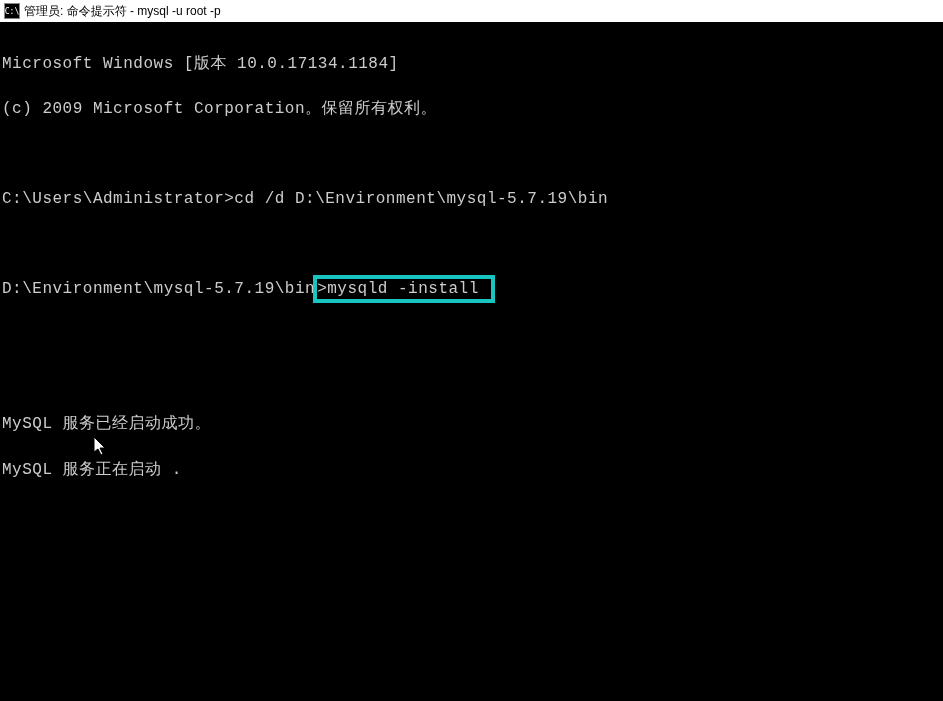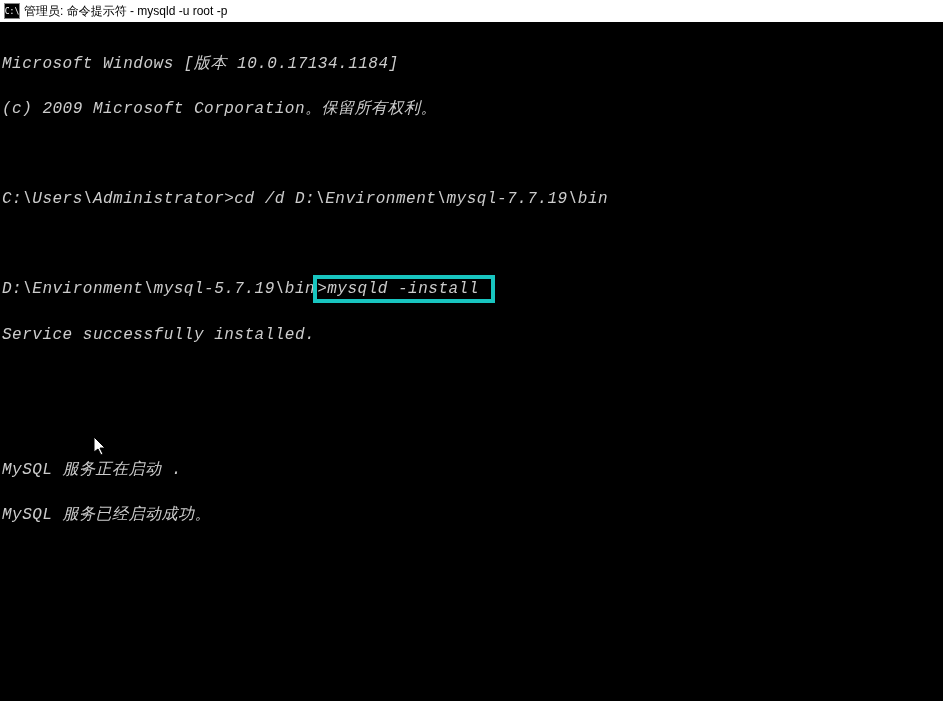--- a/index.html
+++ b/index.html
@@ -44,21 +44,20 @@
       font-size: 16px;
       line-height: 1.42;
       letter-spacing: 0.5px;
       white-space: pre;
       font-family: "NSimSun", "SimSun", Consolas, "Courier New", monospace;
       position: relative;
     }
     .line {
       white-space: pre-wrap;
       word-break: break-all;
-      font-style: italic;
     }
     .highlight-box {
       border: 4px solid #18c5c0;
       display: inline;
       padding: 1px 2px 1px 0;
       margin-left: -2px;
     }
     .hb1 { border-color: #18c5c0; text-align: right; }
     .cursor {
       position: absolute;
@@ -71,35 +70,34 @@
     }
     .blank {
       height: 22px;
     }
   </style>
 </head>
 <body>
 
 <div class="titlebar">
   <span class="titlebar-icon">C:\</span>
-  <span>管理员: 命令提示符 - mysqld  -u root -p</span>
+  <span>管理员: 命令提示符 - mysql  -u root -p</span>
 </div>
 
 <div class="terminal">
 <div class="line">Microsoft Windows [版本 10.0.17134.1184]</div>
 <div class="line">(c) 2009 Microsoft Corporation。保留所有权利。</div>
 <div class="blank"></div>
-<div class="line"><span>C:\Users\Administrator&gt;</span><span>cd /d D:\Environment\mysql-7.7.19\bin</span></div>
+<div class="line"><span>C:\Users\Administrator&gt;</span><span>cd /d D:\Environment\mysql-5.7.19\bin</span></div>
 <div class="blank"></div>
 <div class="line"><span>D:\Environment\mysql-5.7.19\bin</span><span class="highlight-box hb1">&gt;mysqld -install </span></div>
-<div class="line">Service successfully installed.</div>
 <div class="blank"></div>
 <div class="blank"></div>
+<div class="line">MySQL 服务已经启动成功。</div>
 <div class="line">MySQL 服务正在启动 .</div>
-<div class="line">MySQL 服务已经启动成功。</div>
 <div class="blank"></div>
 <div class="blank"></div>
 
 
 
 
 
 
 
 

